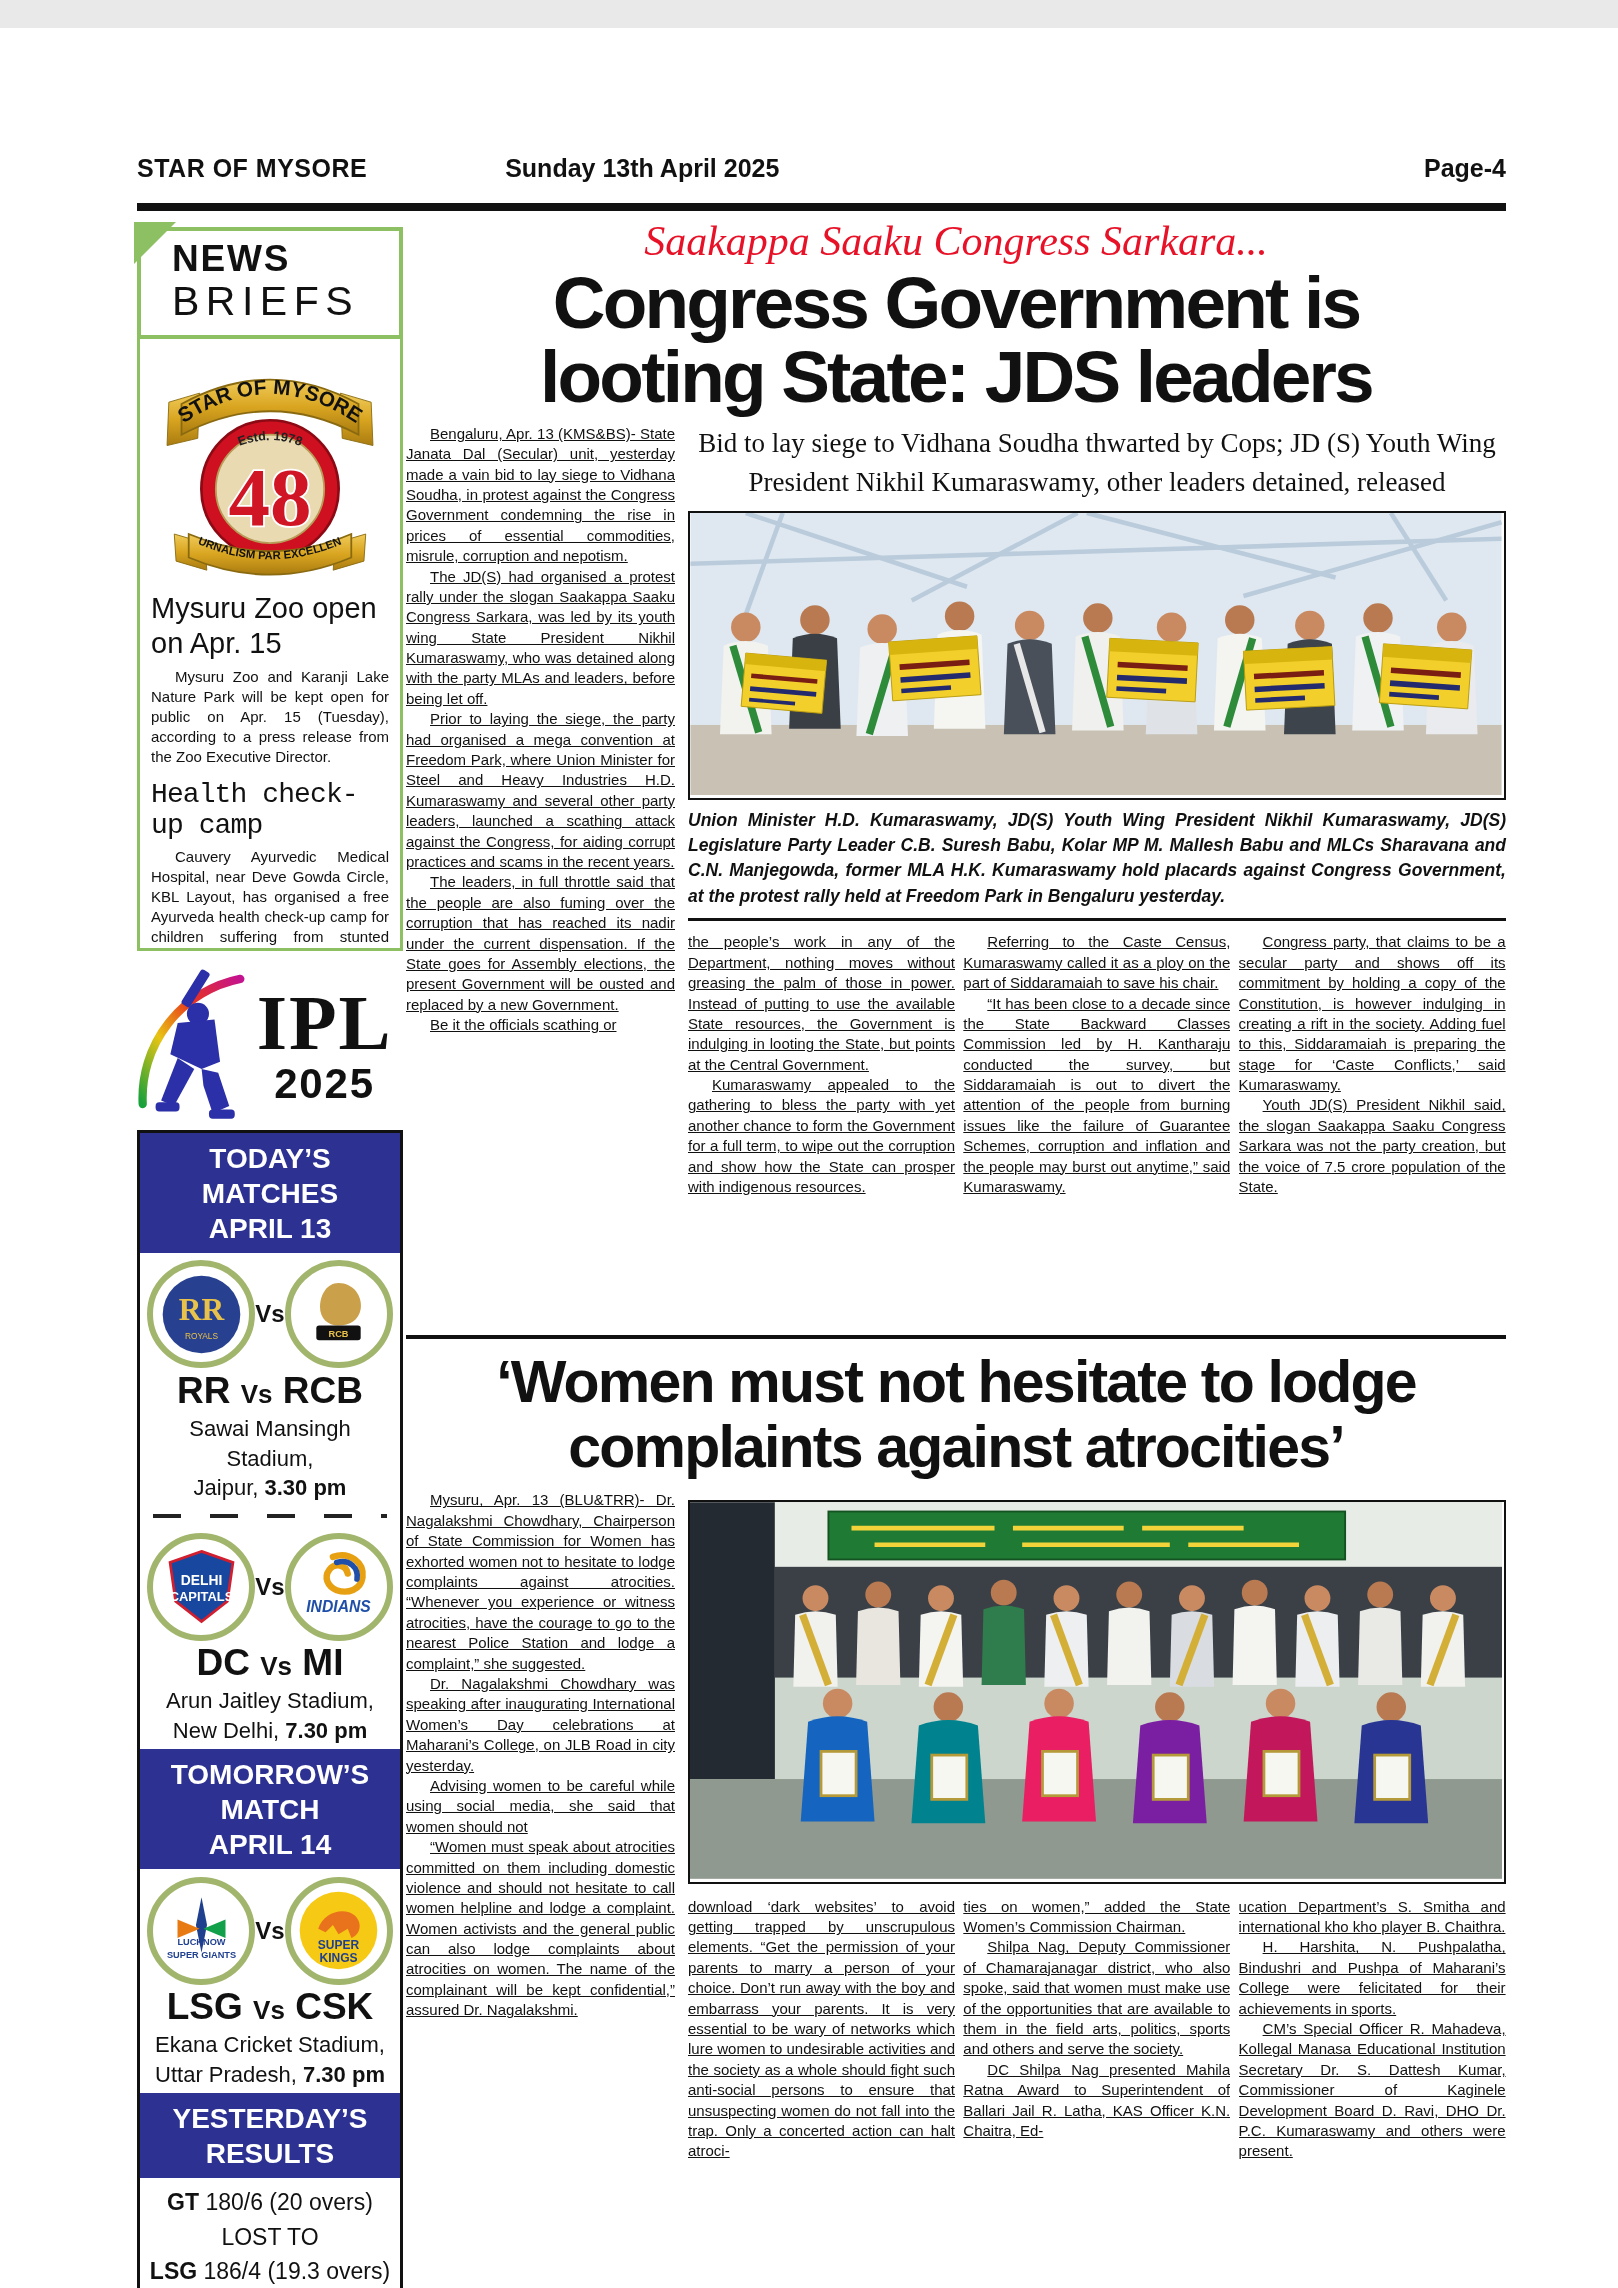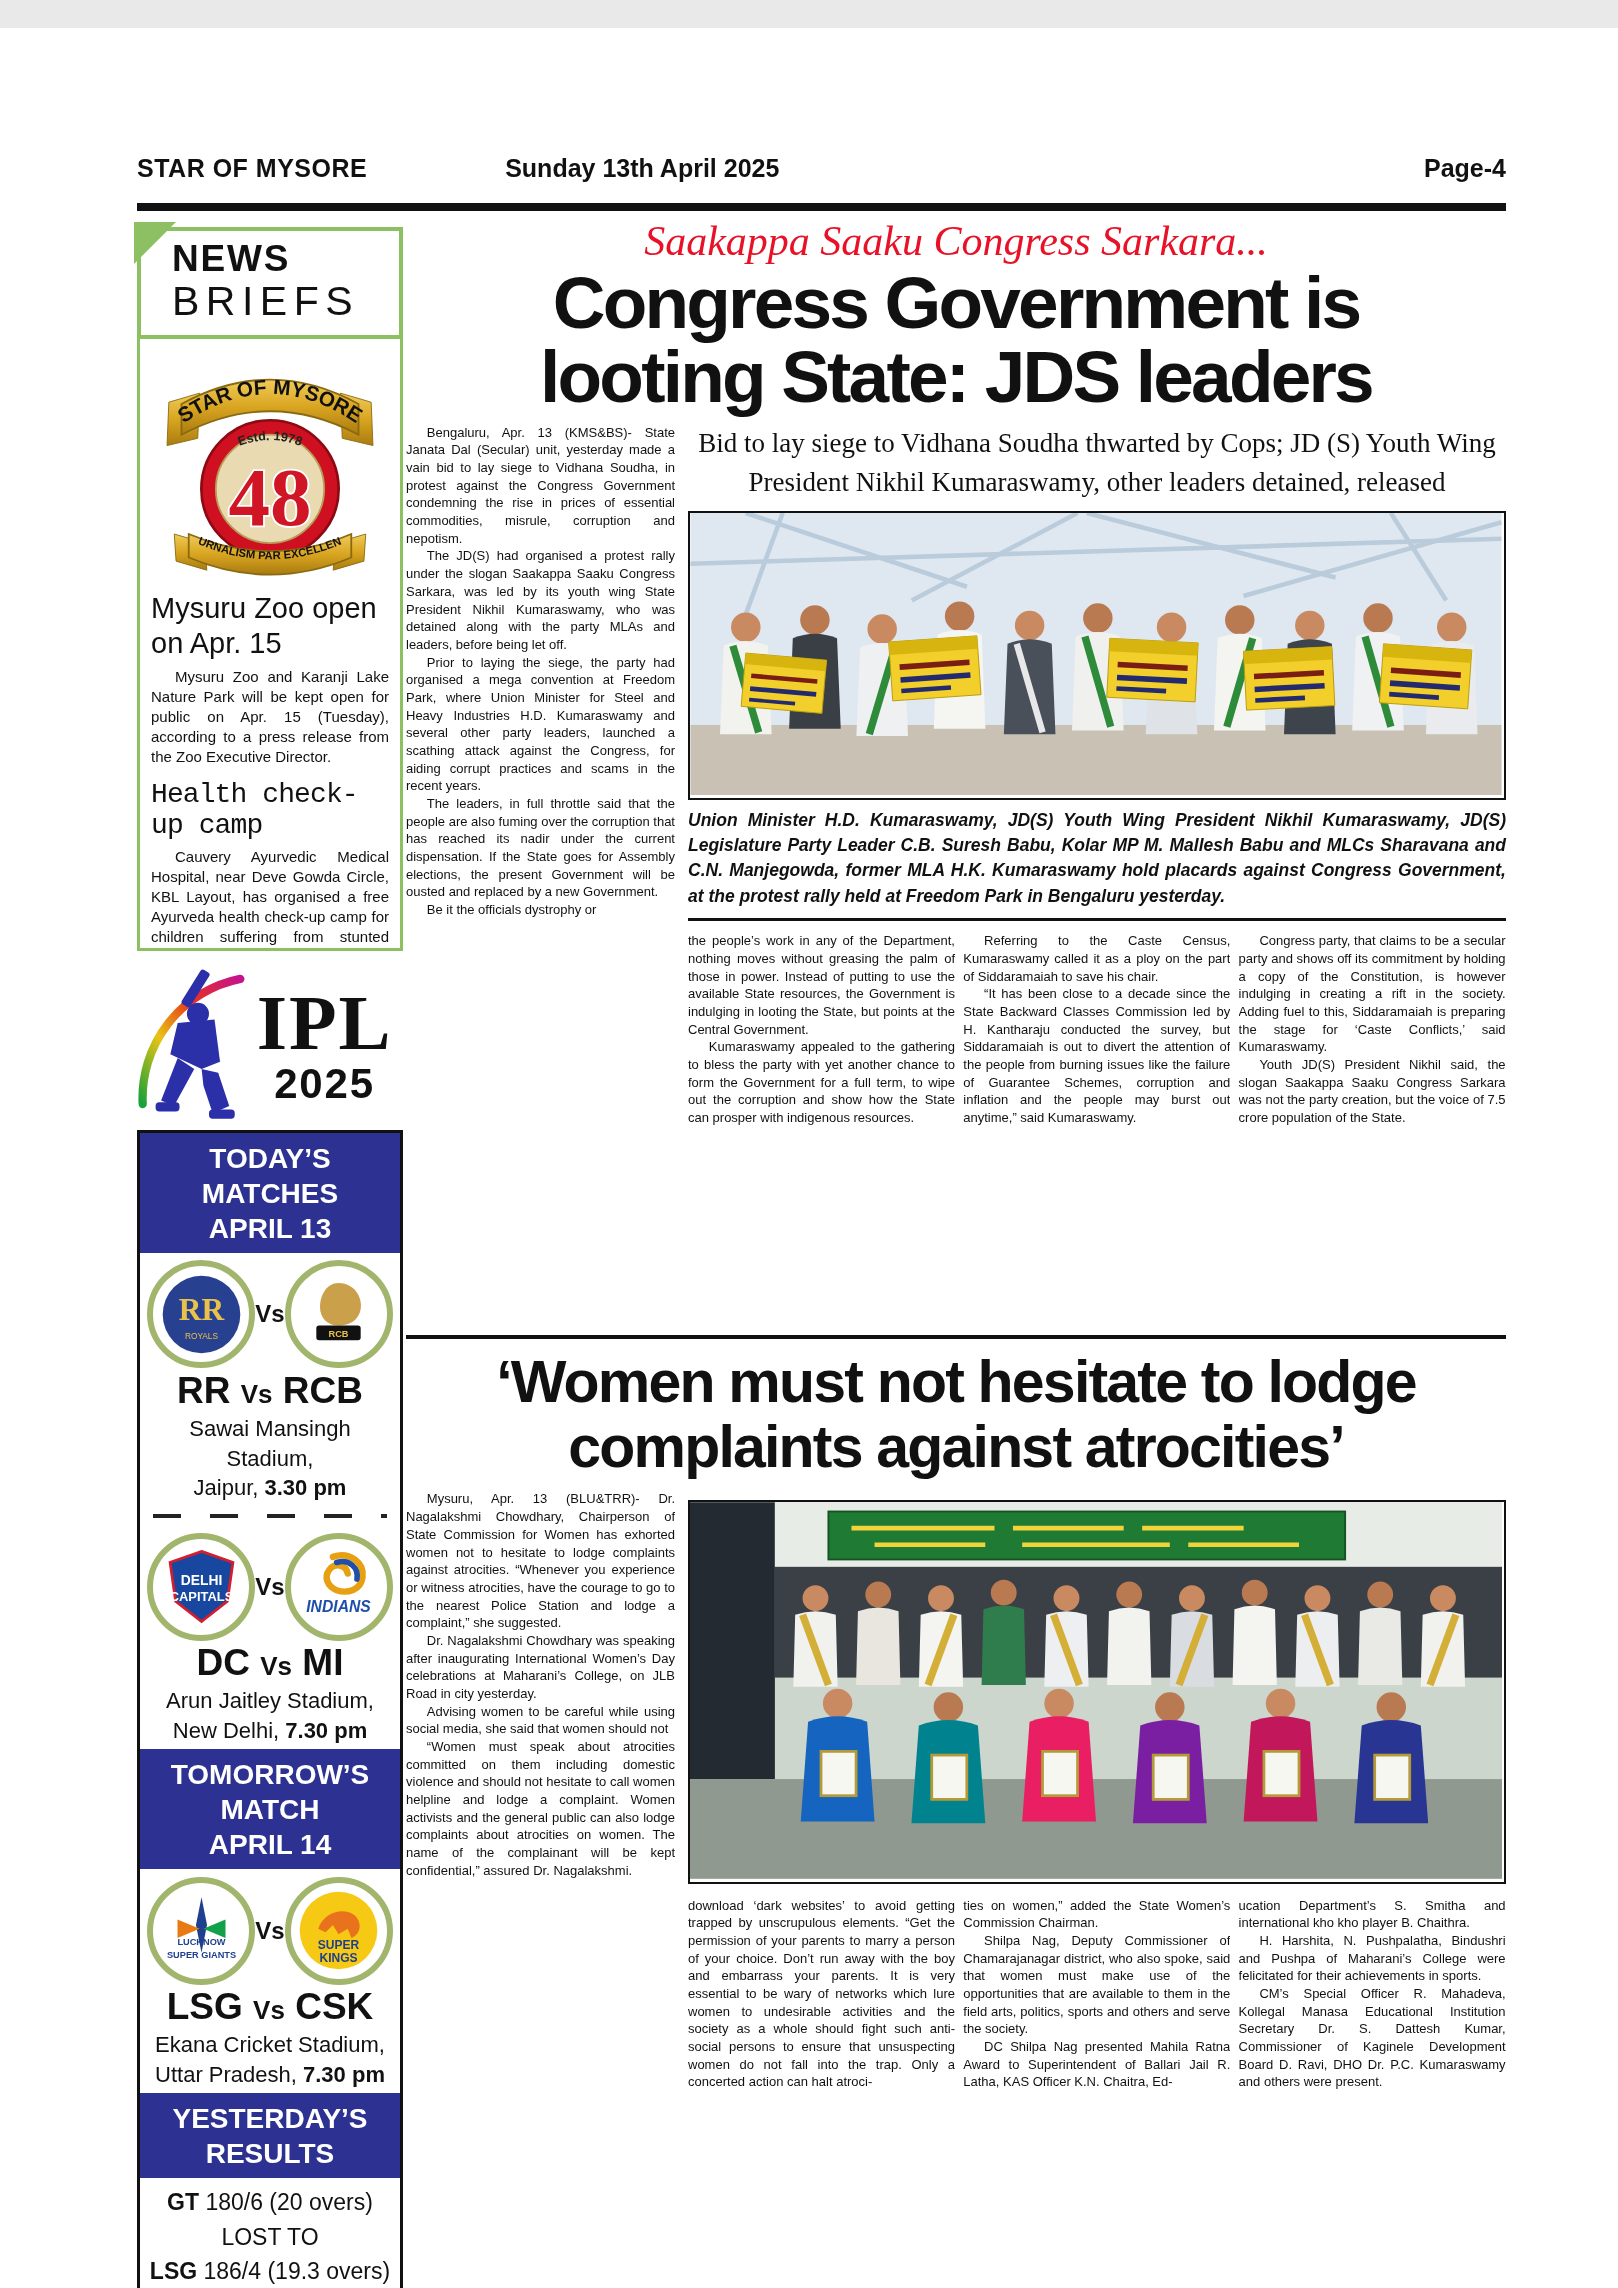--- a/index.html
+++ b/index.html
@@ -45,21 +45,21 @@
   .kicker{font-family:"Liberation Serif",serif;font-style:italic;color:#e81228;font-size:42px;text-align:center;line-height:1.0;}
   .headline1{font-size:73px;font-weight:800;letter-spacing:-2.8px;line-height:1.02;text-align:center;margin-top:3.7px;}
   .art1{display:flex;margin-top:9.2px;}
   .colL{width:269px;flex:0 0 auto;height:884px;overflow:hidden;}
   .art1R{width:818px;margin-left:13px;}
   .deck{font-family:"Liberation Serif",serif;font-size:27px;line-height:1.45;text-align:center;padding:0 5.5px;}
   .photo-frame{border:2.8px solid #111;margin-top:9.2px;}
   .caption{font-size:17.5px;font-weight:700;font-style:italic;line-height:1.45;text-align:justify;margin-top:7.4px;padding-bottom:9.2px;border-bottom:3.7px solid #111;}
   .colrow{display:flex;gap:8.3px;margin-top:11px;}
   .colN{width:267px;height:399px;overflow:hidden;}
-  .body-p{font-size:13px;line-height:1.36;text-align:justify;text-indent:1.6em;margin:0;}
+  .body-p{font-size:15px;line-height:1.36;text-align:justify;text-indent:1.6em;margin:0;text-decoration:underline;}
   .noindent{text-indent:0;}
   .midrule{height:3.7px;background:#111;margin-top:3.7px;}
   .headline2{font-size:59px;font-weight:800;letter-spacing:-1.8px;line-height:1.1;text-align:center;margin-top:11px;}
   .art2{display:flex;margin-top:11px;}
   .colL2{width:269px;flex:0 0 auto;height:812px;overflow:hidden;}
   .art2R{width:818px;margin-left:13px;}
   .colrow2{display:flex;gap:8.3px;margin-top:13px;}
   .colN2{width:267px;height:417px;overflow:hidden;}
 </style>
 </head>
@@ -251,21 +251,21 @@
       <div>Congress Government is</div>
       <div>looting State: JDS leaders</div>
     </div>
 
     <div class="art1">
       <div class="colL">
         <p class="body-p">Bengaluru, Apr. 13 (KMS&amp;BS)- State Janata Dal (Secular) unit, yesterday made a vain bid to lay siege to Vidhana Soudha, in protest against the Congress Government condemning the rise in prices of essential commodities, misrule, corruption and nepotism.</p>
         <p class="body-p">The JD(S) had organised a protest rally under the slogan Saakappa Saaku Congress Sarkara,  was led by its youth wing State President Nikhil Kumaraswamy, who was detained along with the party MLAs and leaders, before being let off.</p>
         <p class="body-p">Prior to laying the siege, the party had organised a mega convention at Freedom Park, where Union Minister for Steel and Heavy Industries H.D. Kumaraswamy and several other party leaders, launched a scathing attack against the Congress, for aiding corrupt practices and scams in the recent years.</p>
         <p class="body-p">The leaders, in full throttle said that the people are also fuming over the corruption that has reached its nadir under the current dispensation. If the State goes for Assembly elections, the present Government will be ousted and replaced by a new Government.</p>
-        <p class="body-p">Be it the officials dystrophy or</p>
+        <p class="body-p">Be it the officials scathing or</p>
       </div>
 
       <div class="art1R">
         <div class="deck">Bid to lay siege to Vidhana Soudha thwarted by Cops; JD (S) Youth Wing President Nikhil Kumaraswamy, other leaders detained, released</div>
 
         <div class="photo-frame">
           <svg width="812" height="282" viewBox="0 0 880 306">
             <rect width="880" height="306" fill="#dfe8f0"></rect>
             <g stroke="#b7c9da" stroke-width="5" opacity="0.9">
               <line x1="60" y1="0" x2="300" y2="80"></line>

